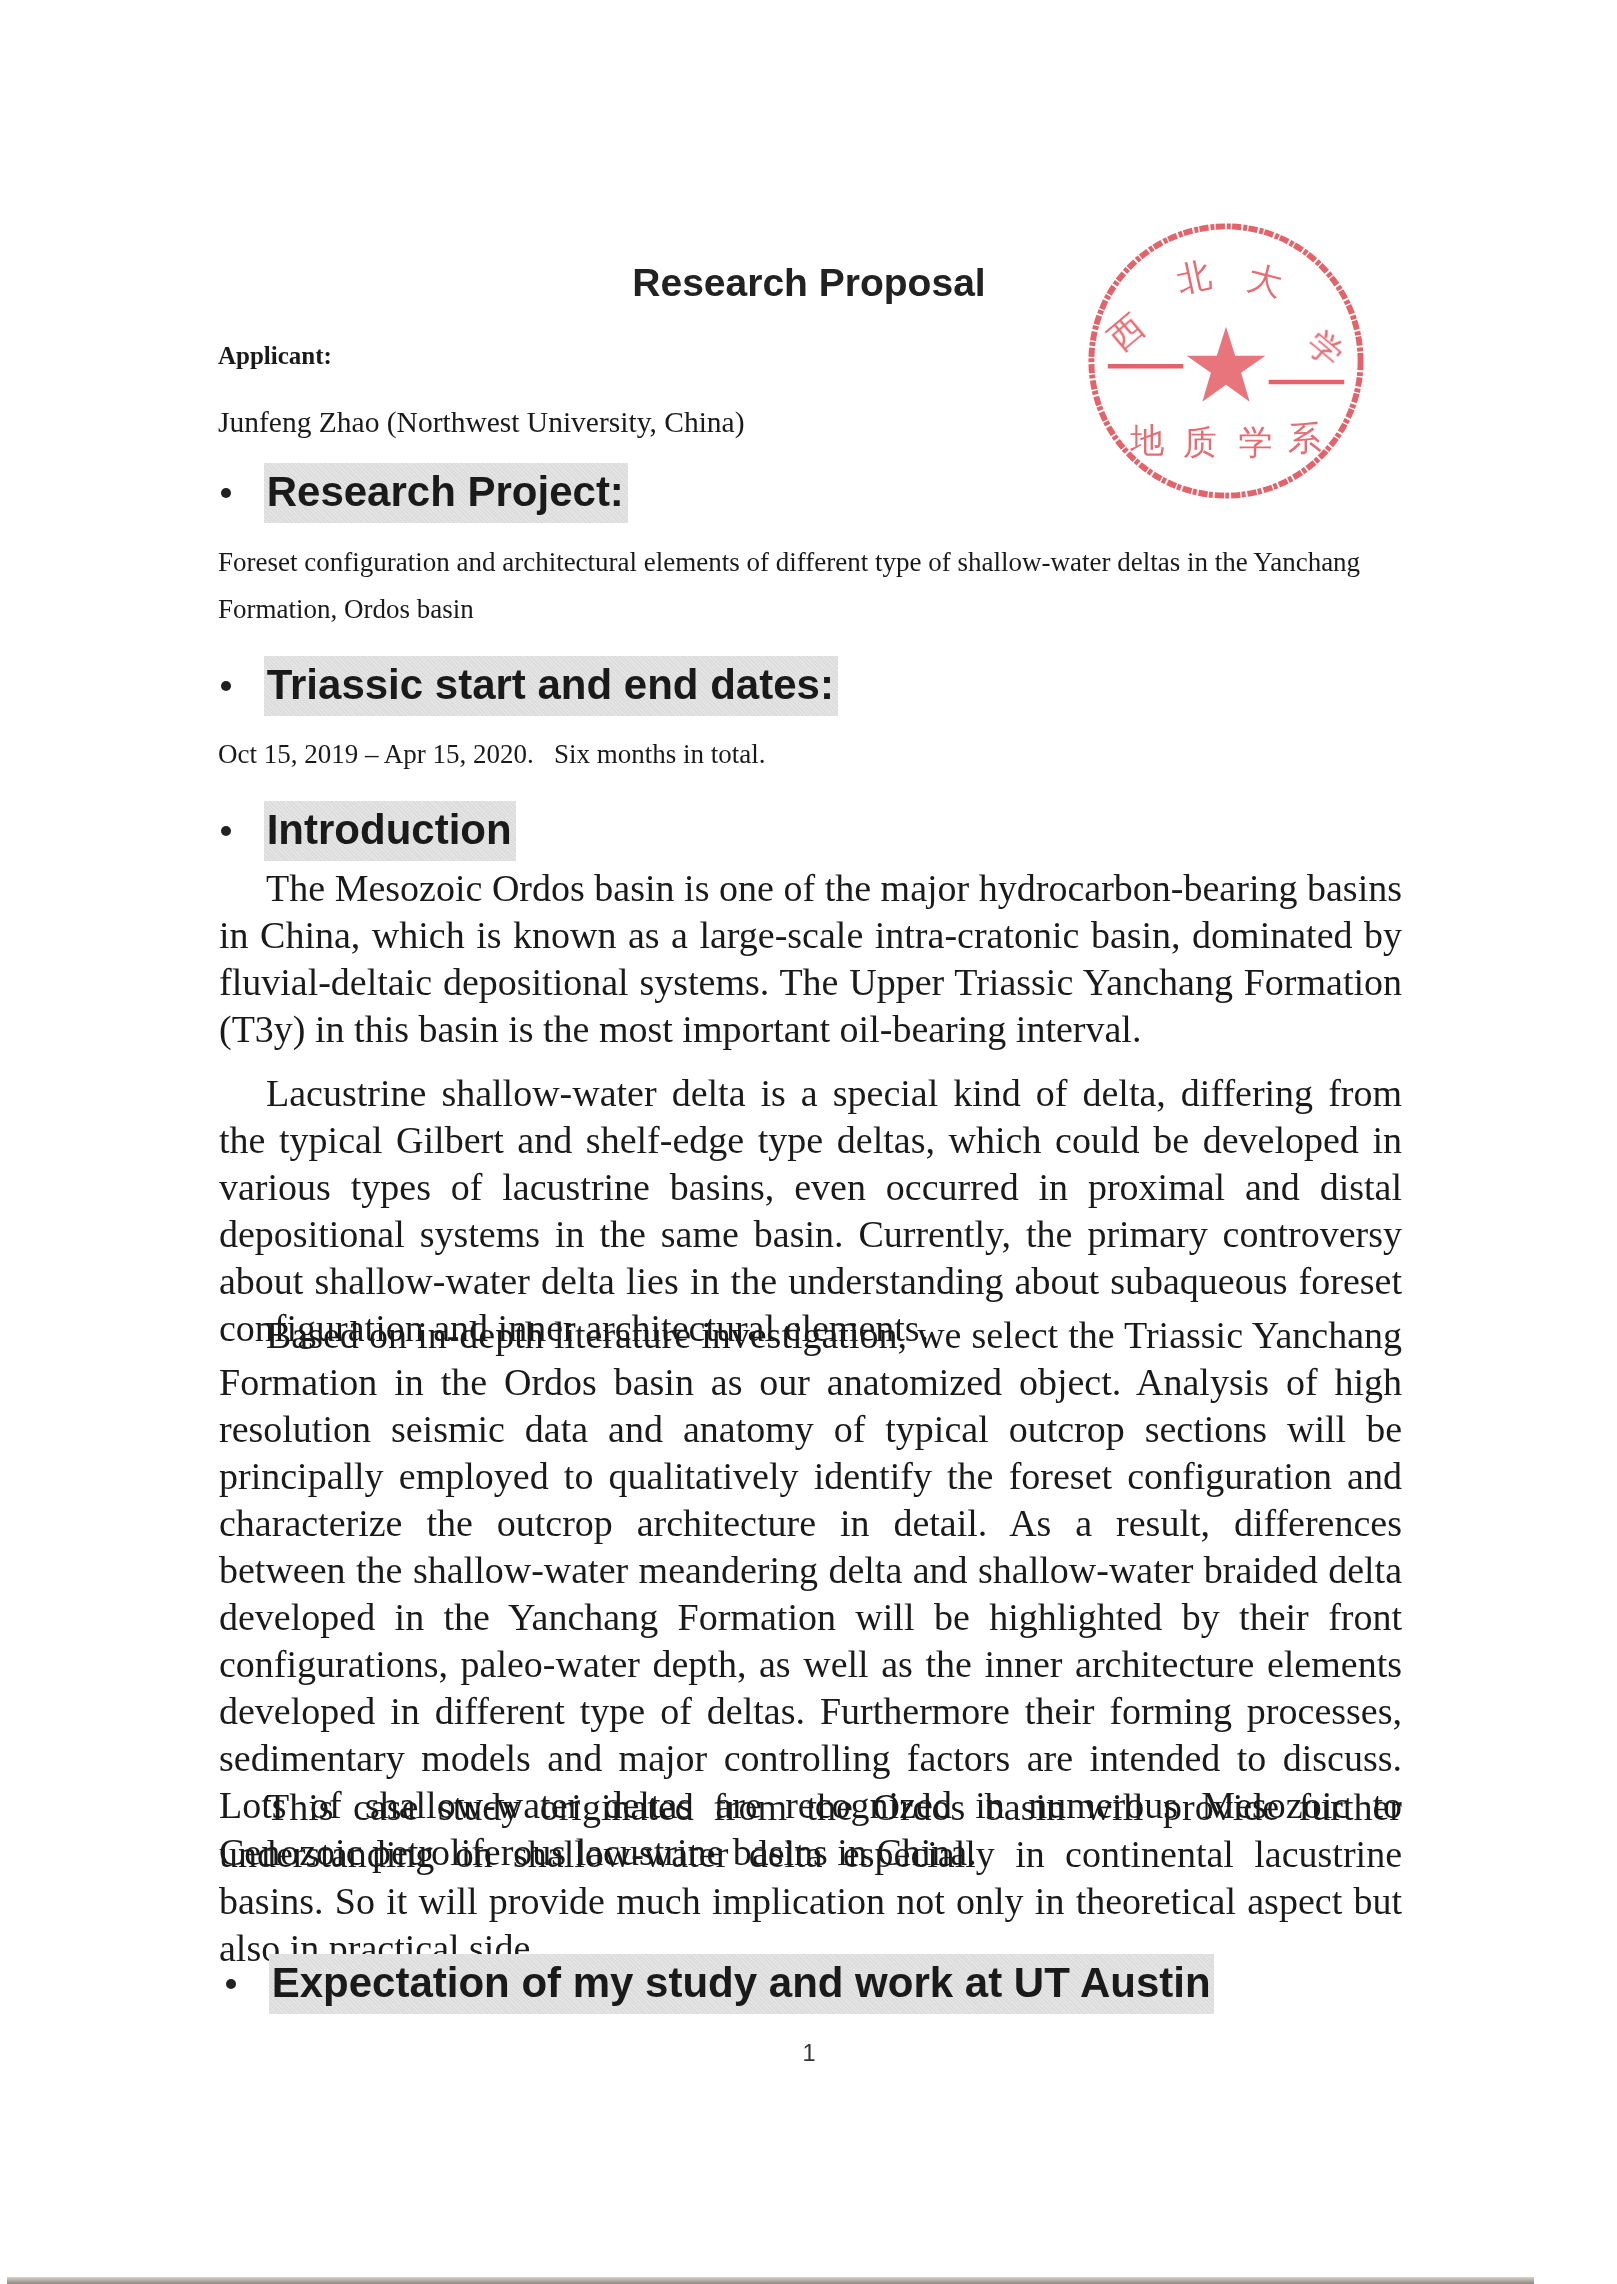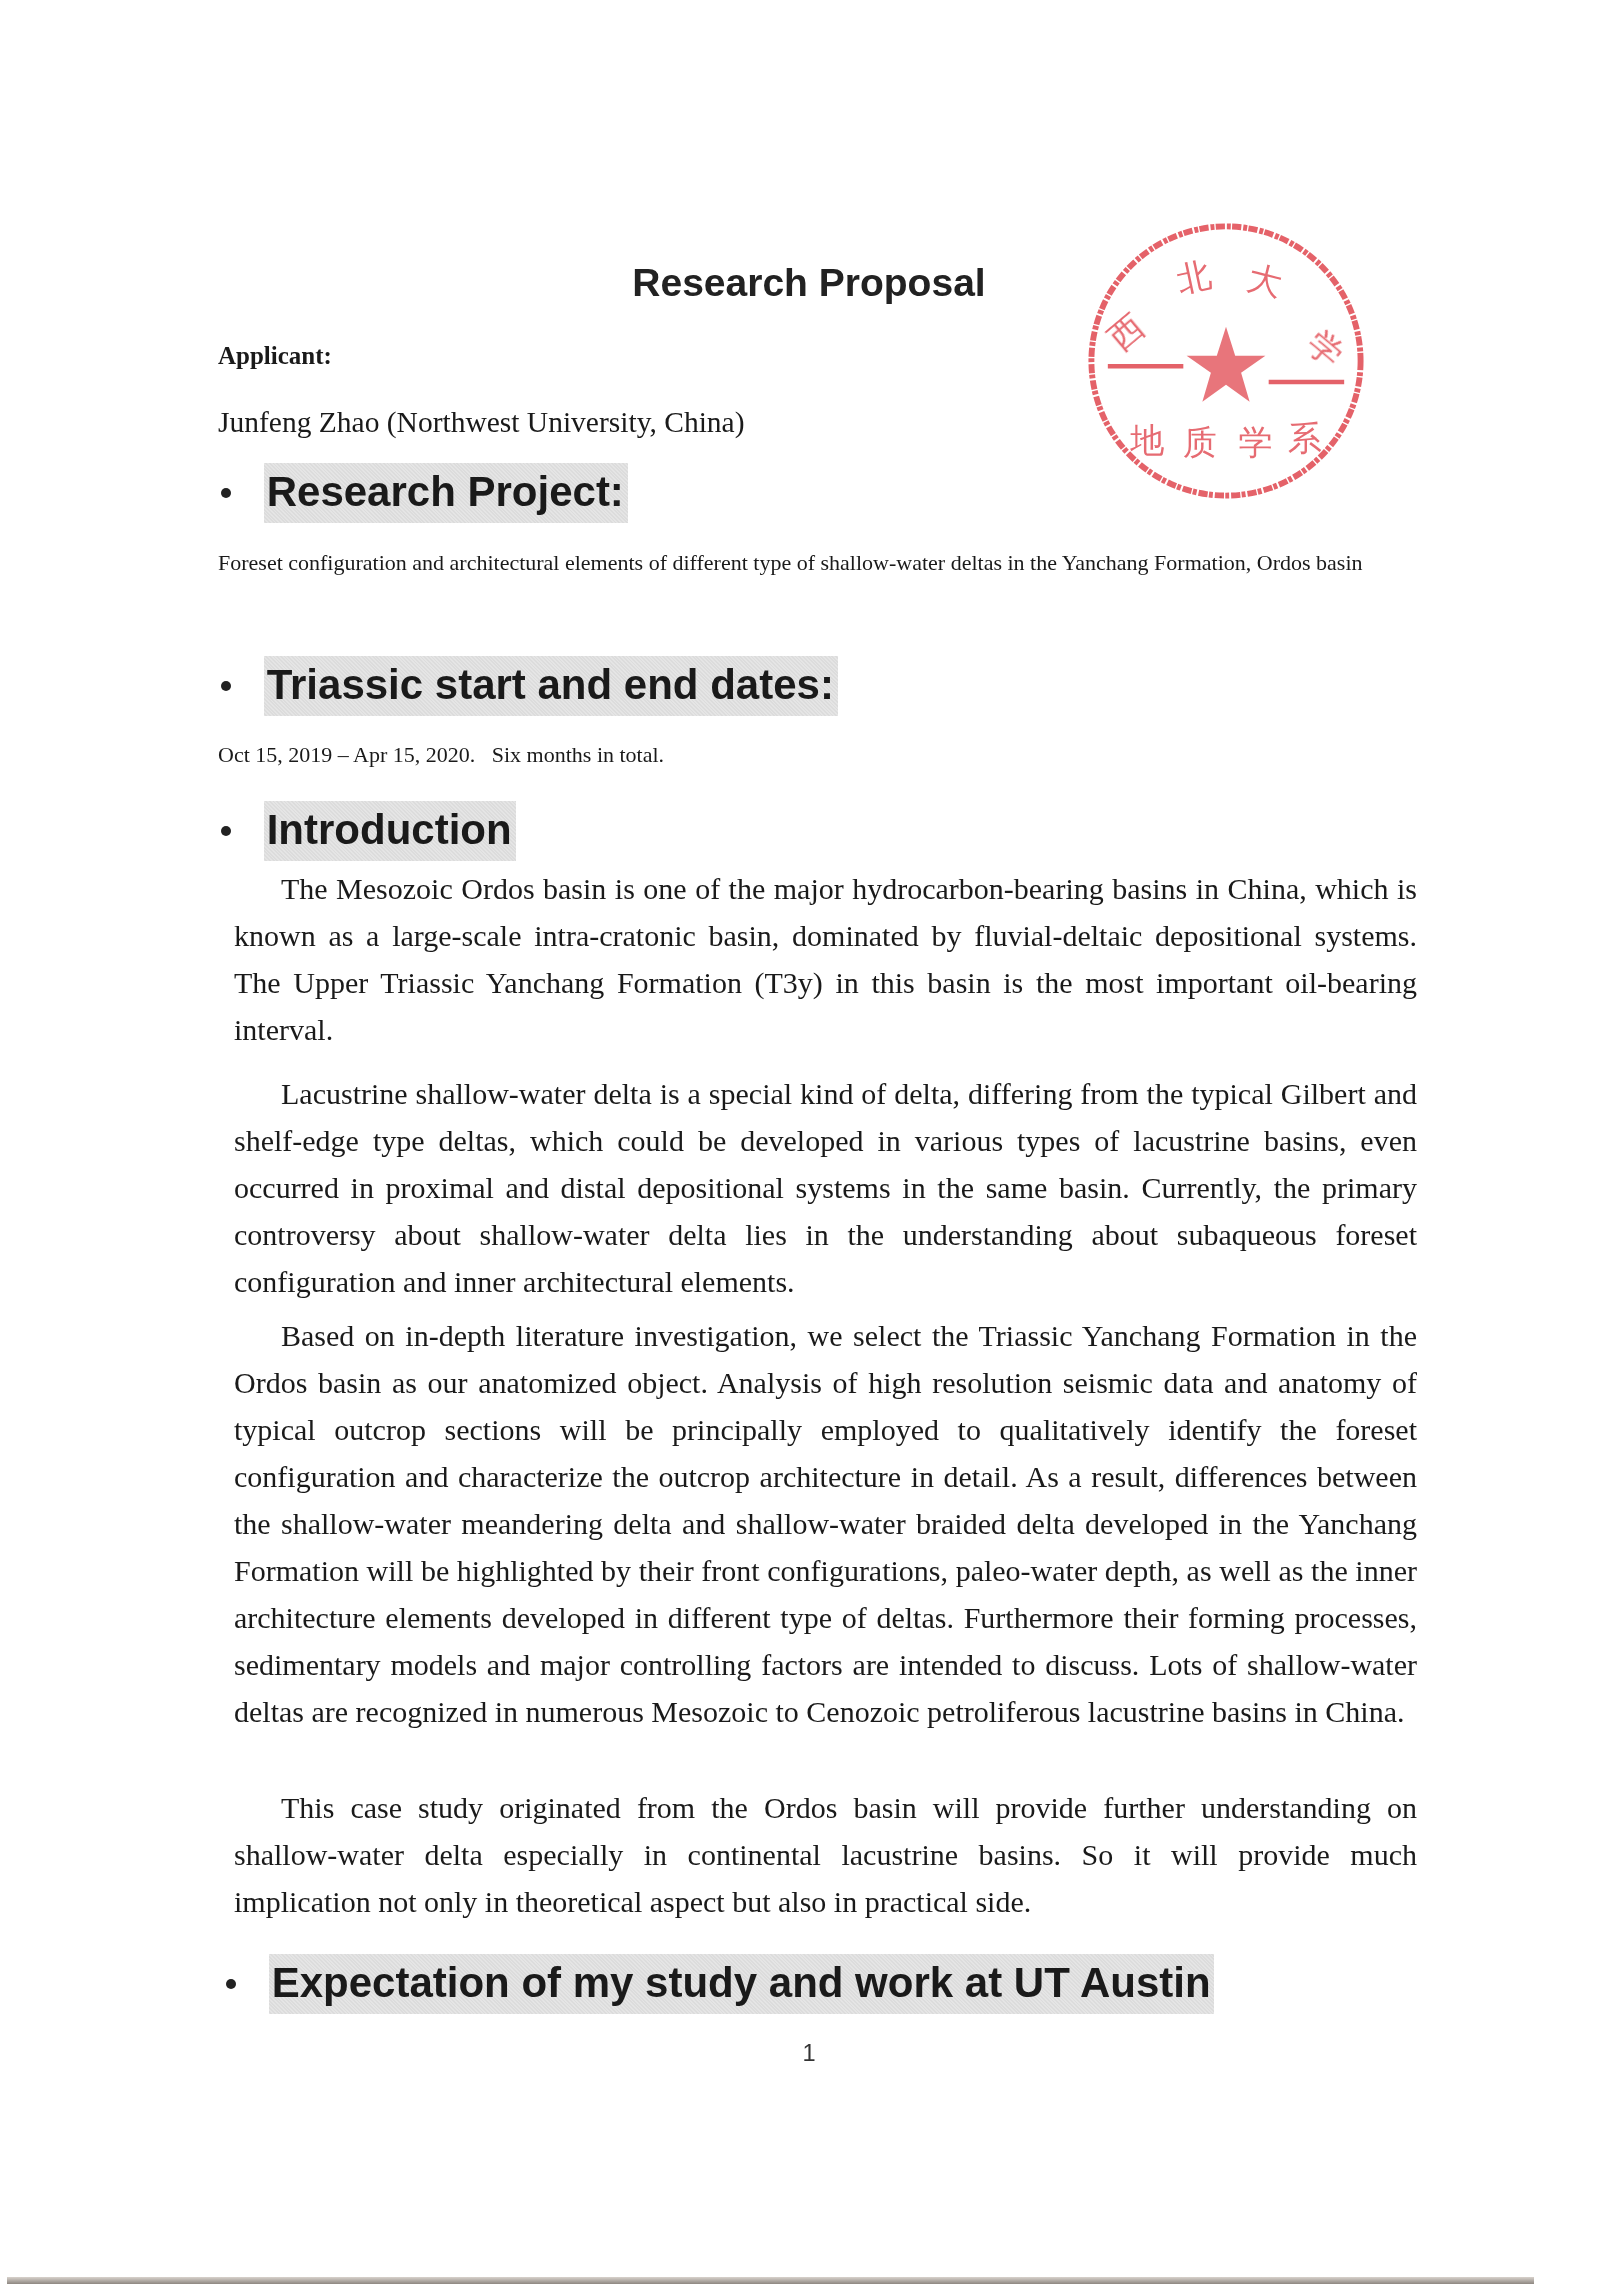--- a/index.html
+++ b/index.html
@@ -33,25 +33,25 @@
     width: 10.5px; height: 10.5px; border-radius: 50%; background: #222;
     margin-right: 33px; margin-left: 2.6px;
   }
   .head-text {
     font-family: "Liberation Sans", sans-serif; font-weight: bold;
     font-size: 42px; color: #1a1a1a;
     background: #dcdcdc; padding: 5.2px 3.9px 6.6px 2.6px;
     background-image: repeating-linear-gradient(45deg, rgba(255,255,255,0.25) 0 1.3px, transparent 1.3px 2.6px);
   }
   .plain {
-    position: absolute; left: 218px; font-size: 22px; line-height: 47px;
+    position: absolute; left: 218px; font-size: 27px; line-height: 47px;
   }
   .para {
-    position: absolute; left: 234px; width: 1183px;
-    font-size: 30px; line-height: 47px; text-align: justify;
+    position: absolute; left: 219px; width: 1183px;
+    font-size: 38px; line-height: 47px; text-align: justify;
     text-indent: 47px;
   }
   .page-number {
     position: absolute; left: 0; width: 1618px; top: 2040px;
     text-align: center; font-family: "Liberation Sans", sans-serif;
     font-size: 23.6px; color: #333;
   }
   .stamp {
     position: absolute; left: 1075px; top: 210px; width: 302px; height: 302px;
   }

